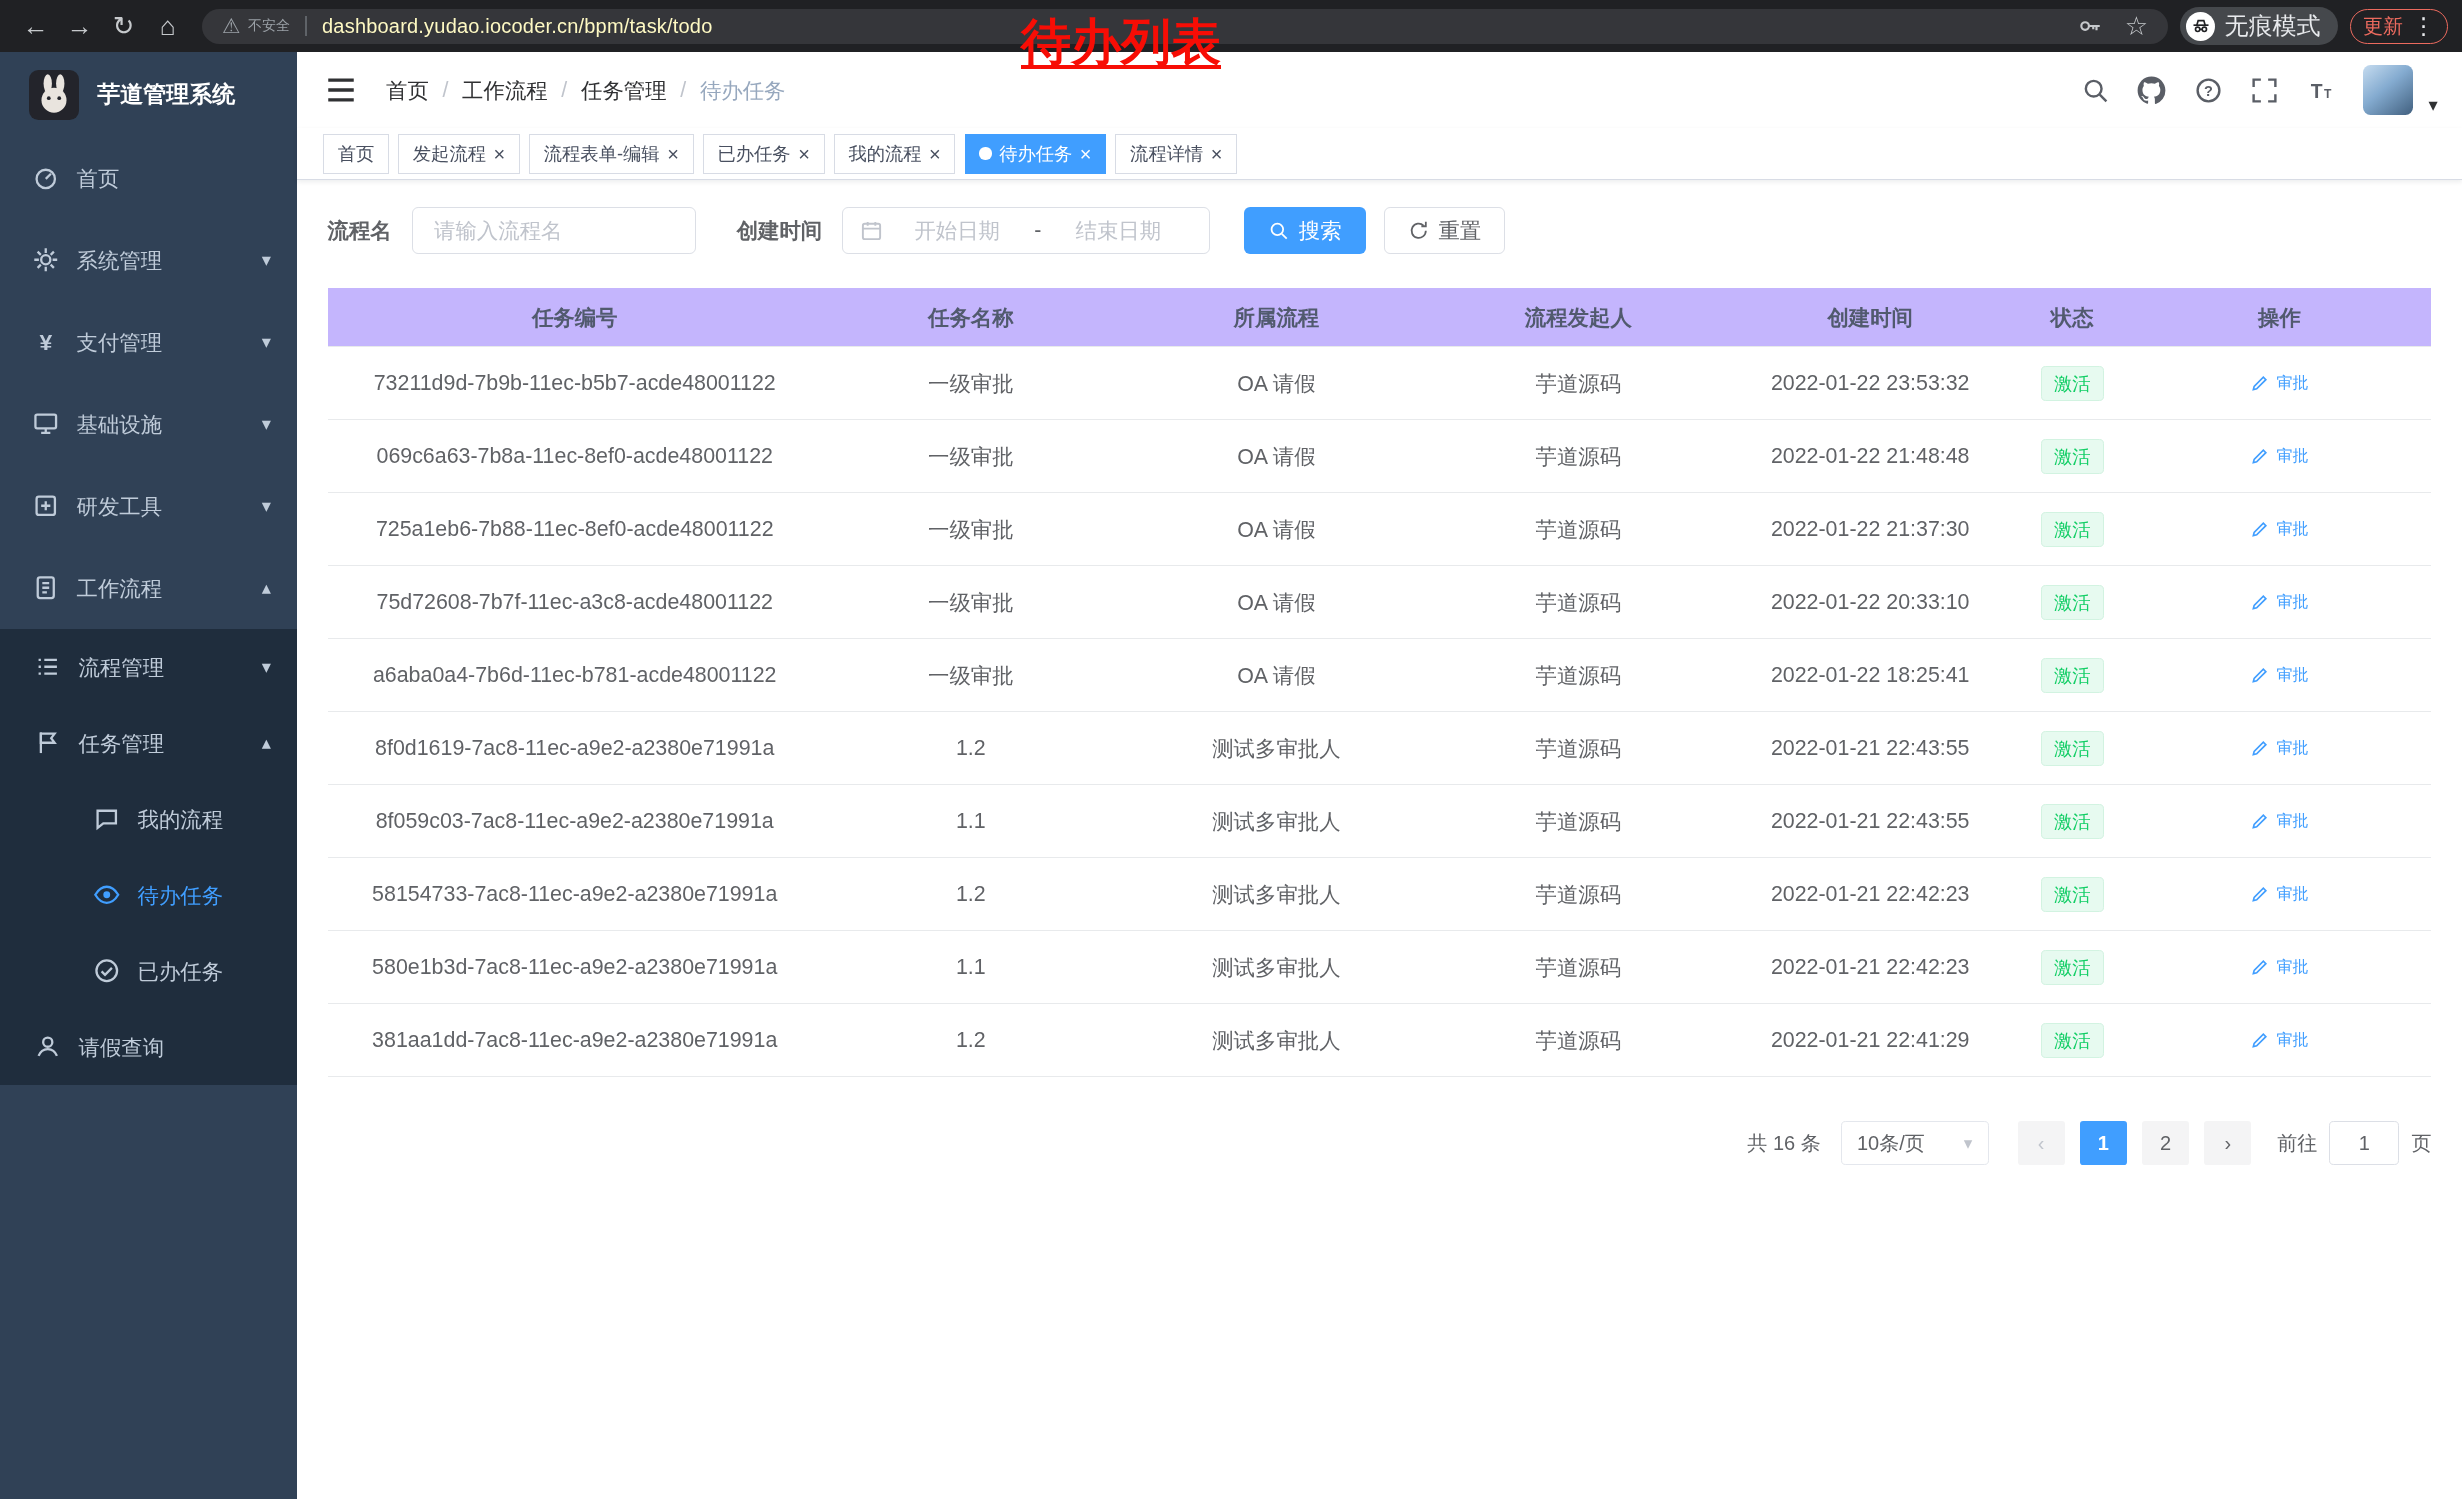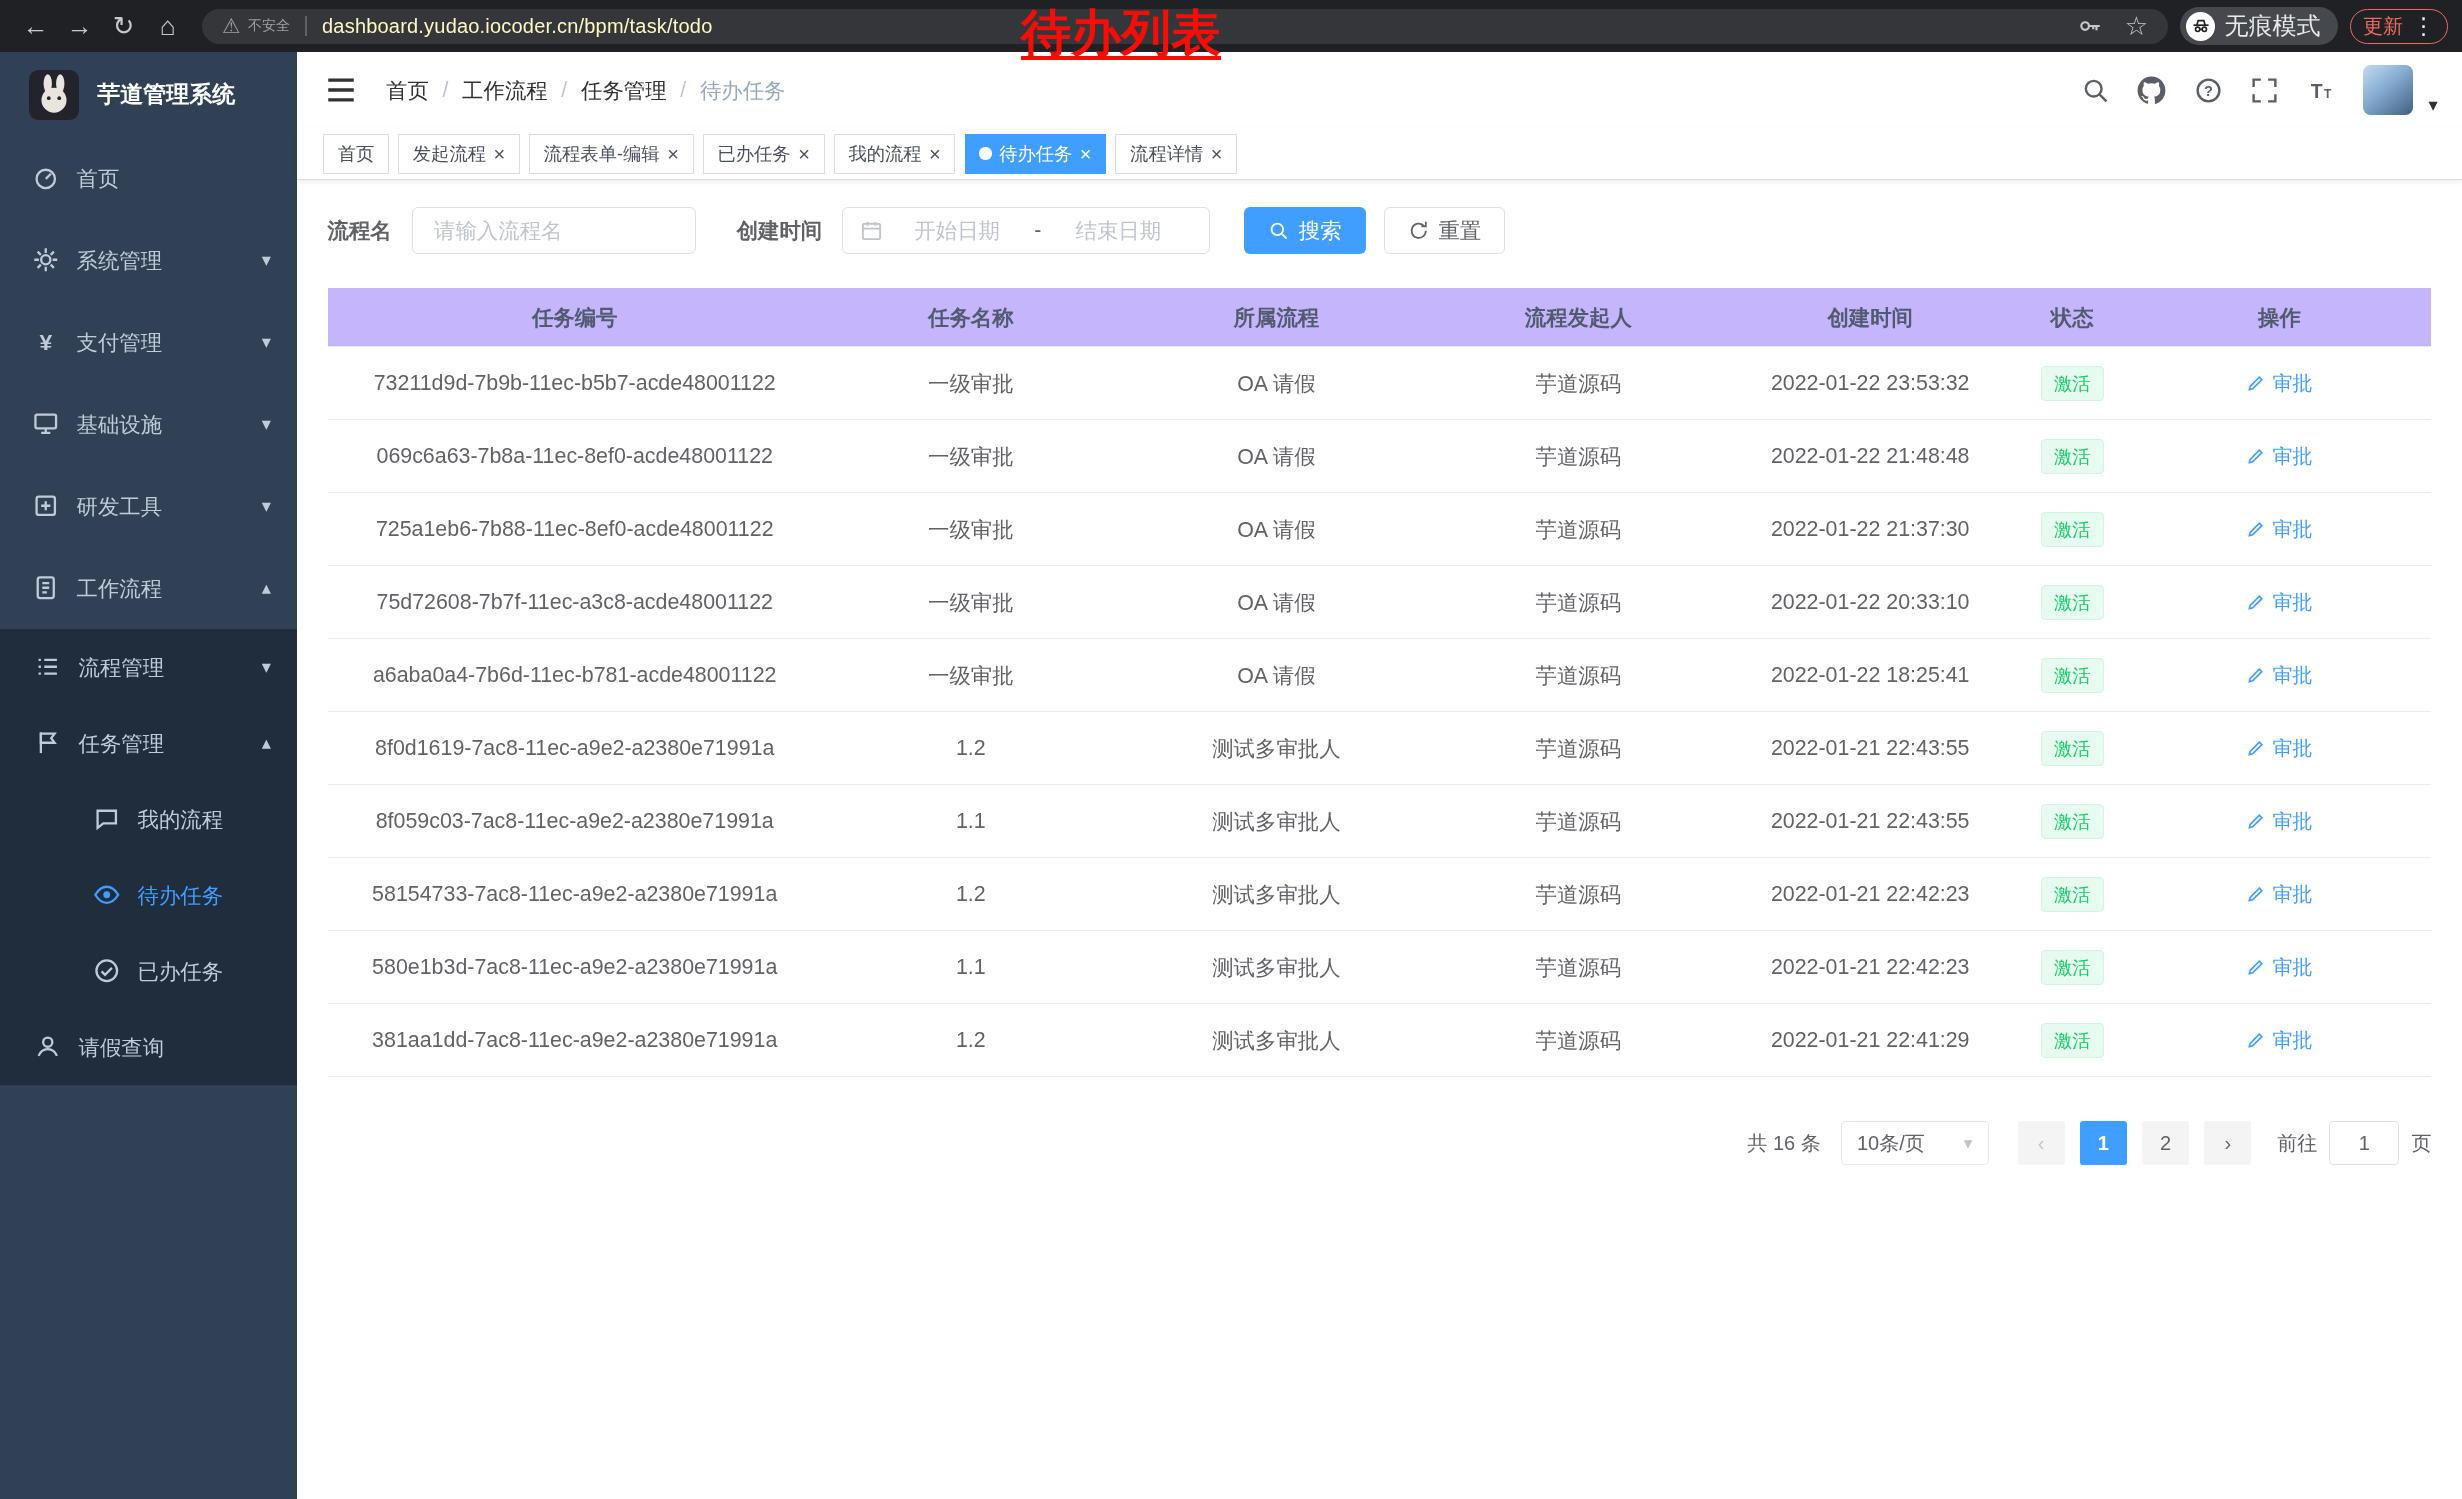--- a/index.html
+++ b/index.html
@@ -29,21 +29,21 @@
            gap:9.2px; padding:0 17px 0 6.1px; color:#e8eaed; font-size:24px; flex:none; }
   .incog-circle { width:29px; height:29px; border-radius:50%; background:#ffffff;
                   display:flex; align-items:center; justify-content:center; }
   .incog-circle svg { width:20px; height:20px; }
   .update-pill { height:35px; border-radius:18.3px; border:1.5px solid #ec6a5e; display:flex;
                  align-items:center; gap:9.2px; padding:0 12.2px; margin-left:12.2px; flex:none; cursor:pointer; }
   .update-label { color:#ec6a5e; font-size:20px; }
   .dots { color:#e8eaed; font-size:23px; line-height:1; }
 
   
-  .annotation { position:absolute; left:1021px; top:2px; z-index:60;
+  .annotation { position:absolute; left:1021px; top:11px; z-index:60;
     font-size:50px; font-weight:700; color:#f70d05; line-height:1.25;
     text-decoration:underline; text-decoration-thickness:3.8px; text-underline-offset:6.1px; }
 
   
   .app { display:flex; height:1448px; }
 
   
   .sidebar { width:297px; background:#304156; flex:none; display:flex; flex-direction:column; }
   .logo-row { height:85px; display:flex; align-items:center; padding-left:29px; gap:18.3px; flex:none; cursor:pointer; }
   .logo-img { width:50px; height:50px; flex:none; }
@@ -110,21 +110,21 @@
   .btn-plain { background:#fff; border-color:#dcdfe6; color:#606266; margin-left:18.3px; }
 
   
   .table { margin-top:34px; }
   .t-row { display:grid; grid-template-columns:23.5% 14.15% 14.9% 13.8% 13.95% 5.25% 14.45%; }
   .t-cell { display:flex; align-items:center; justify-content:center; font-size:21.4px; color:#606266;
             height:73px; border-bottom:1.5px solid #e8eaec; white-space:nowrap; overflow:hidden; }
   .t-head .t-cell { background:#c4b5fd; color:#515a6e; font-weight:700; height:59px; }
   .tag-success { background:#e7faf0; color:#13ce66; border:1.5px solid #d2f3e1; font-size:18.3px;
                  padding:5.3px 12.2px; border-radius:4.6px; line-height:1.2; }
-  .link { color:#409eff; display:inline-flex; align-items:center; gap:6.1px; font-size:20px; cursor:pointer; }
+  .link { color:#409eff; display:inline-flex; align-items:center; gap:6.1px; font-size:16px; cursor:pointer; }
   .link svg { width:20px; height:20px; }
 
   
   .pager { display:flex; align-items:center; justify-content:flex-end; margin-top:44px;
            font-size:20px; color:#606266; }
   .pg-total { margin-right:20px; }
   .pg-size { width:148px; height:44px; border:1.5px solid #e4e7ed; border-radius:4.6px; display:flex;
              align-items:center; justify-content:space-between; padding:0 15.3px; margin-right:21.4px; cursor:pointer; }
   .pg-caret { color:#c0c4cc; font-size:17px; }
   .pg-btn { min-width:47px; height:44px; background:#f4f4f5; border-radius:3.1px; display:flex;

